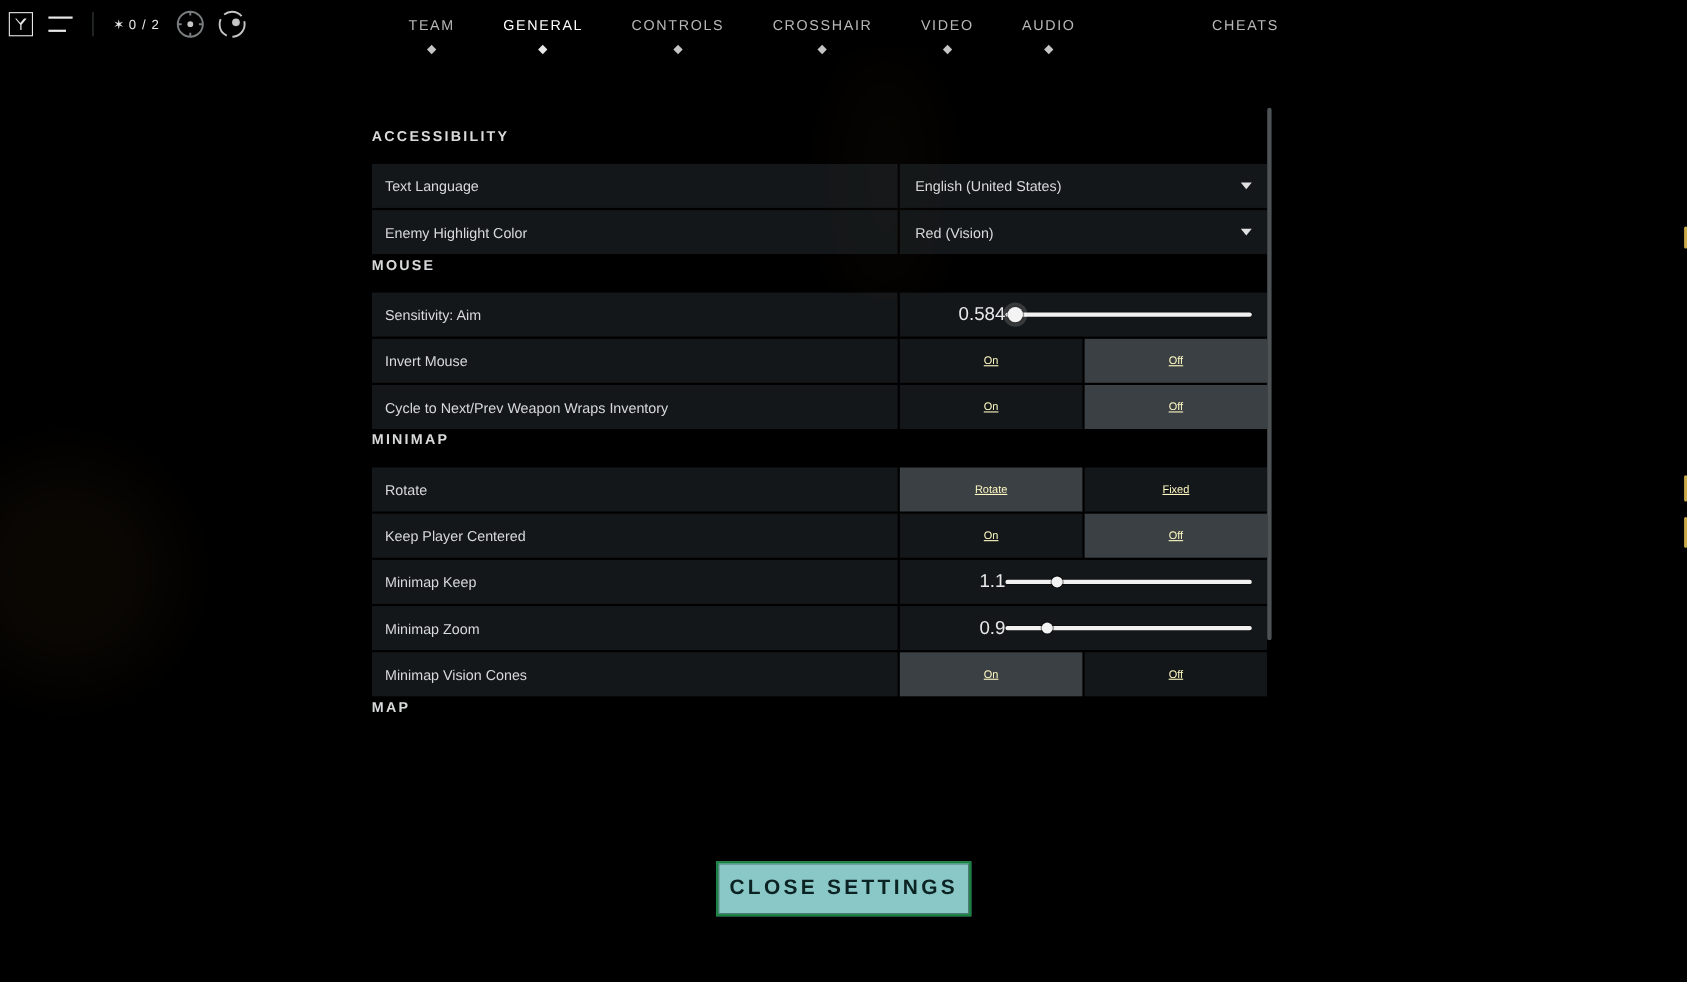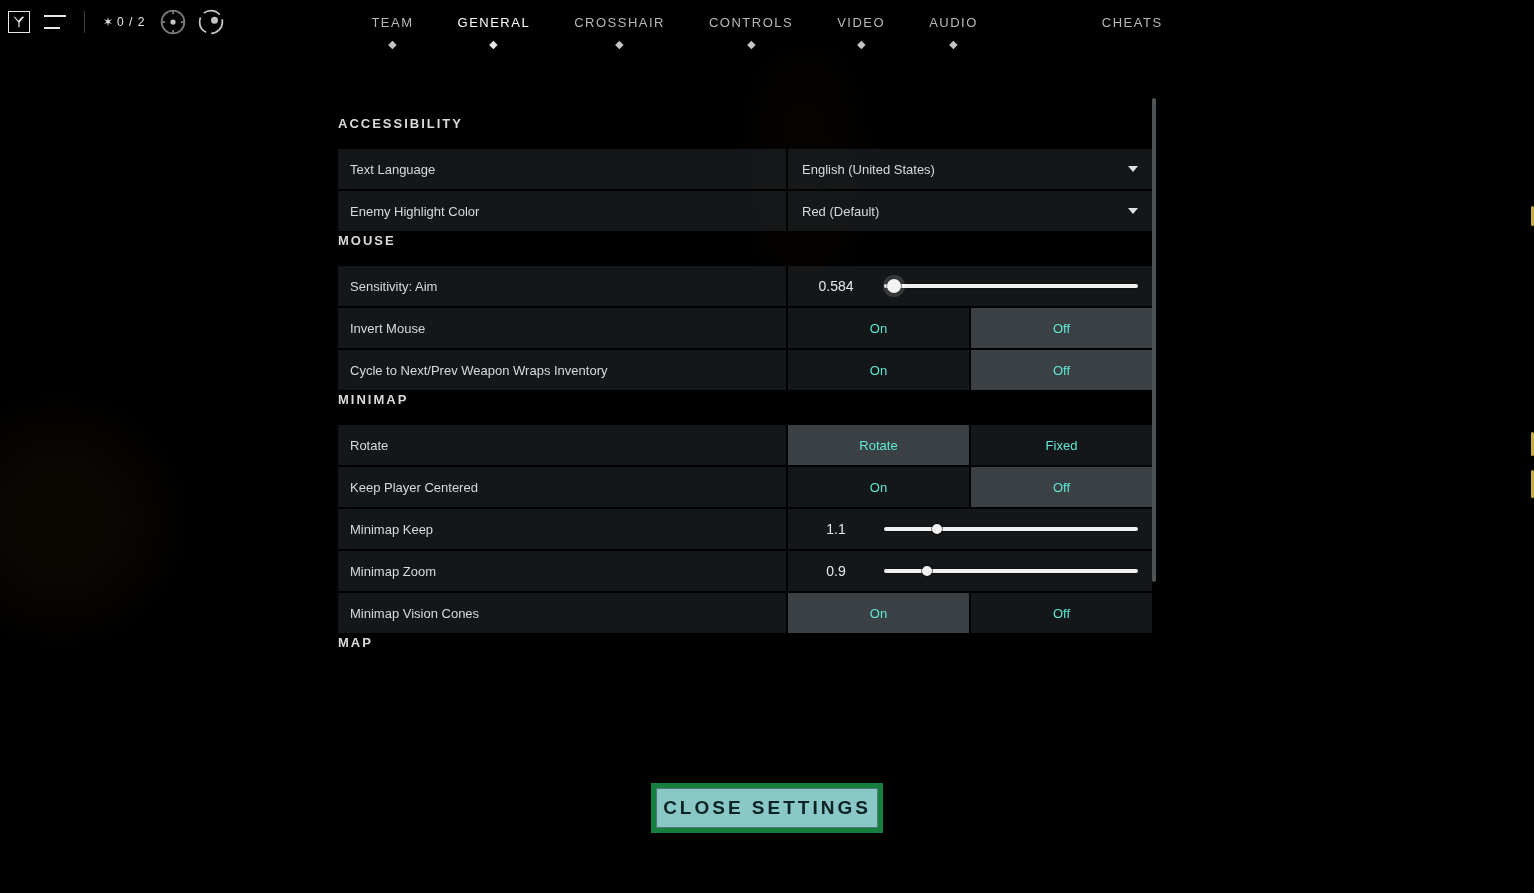--- a/index.html
+++ b/index.html
@@ -76,39 +76,39 @@
 
   .row{
     display:flex;height:40px;margin-bottom:2px;
   }
   .row .label{
     flex:1;background:rgba(30,35,38,.65);
     display:flex;align-items:center;padding:16px 12px;
     color:#d7d9da;font-size:13px;
   }
   .row .right{
-    width:364px;display:flex;align-items:center;margin-left:2px;
+    width:334px;display:flex;align-items:center;margin-left:2px;
   }
   
   .dropdown{
     width:100%;height:100%;
     background:rgba(30,35,38,.65);
     display:flex;align-items:center;justify-content:space-between;
     padding:0 14px;color:#d7d9da;font-size:13px;cursor:pointer;
   }
   .chev{width:0;height:0;border-left:5px solid transparent;border-right:5px solid transparent;border-top:6px solid #e0e0e0}
 
   
   .slider-cell{
     width:100%;height:100%;
     background:rgba(30,35,38,.65);
     display:flex;align-items:center;padding:0 14px 0 0;
   }
   .slider-val{
-    min-width:96px;text-align:center;font-size:14px;color:#e8e8e8;
+    min-width:96px;text-align:right;font-size:17px;color:#e8e8e8;
   }
   .slider-track-wrap{flex:1;position:relative;height:100%;display:flex;align-items:center}
   .slider-track{
     height:4px;width:100%;background:linear-gradient(#f1f1f1,#f1f1f1);
     border-radius:2px;position:relative;
     box-shadow:0 0 0 .5px rgba(0,0,0,.5);
   }
   .slider-thumb{
     position:absolute;width:10px;height:10px;border-radius:50%;background:#f3f3f3;
     top:50%;transform:translate(-50%,-50%);
@@ -116,31 +116,31 @@
   }
   .slider-thumb.big{
     width:14px;height:14px;
     box-shadow:0 0 0 4px rgba(255,255,255,.15),0 0 0 1px rgba(0,0,0,.5);
   }
 
   
   .toggle-pair{width:100%;height:100%;display:flex}
   .toggle-btn{
     flex:1;display:flex;align-items:center;justify-content:center;
-    font-size:13px;color:#5eead4;cursor:pointer;
-    background:rgba(30,35,38,.65);margin-left:2px;
+    font-size:10px;color:#fef9c3;cursor:pointer;
+    background:rgba(30,35,38,.65);margin-left:2px;text-decoration:underline;
   }
   .toggle-btn:first-child{margin-left:0}
   .toggle-btn.selected{background:#3b4044}
 
   
   .close-btn{
     position:absolute;left:50%;transform:translateX(-50%);
     bottom:60px;width:232px;height:50px;
-    background:#8ac7c7;border:5px solid #15803d;
+    background:#8ac7c7;border:2px solid #15803d;
     color:#0c2323;font-size:19px;letter-spacing:3px;font-weight:700;
     display:flex;align-items:center;justify-content:center;cursor:pointer;
     box-shadow:0 0 0 1px rgba(0,0,0,.4) inset, 0 2px 6px rgba(0,0,0,.5);
   }
 
   
   .edge-bar{position:absolute;right:0;background:#c9a94a;width:3px;border-radius:2px}
   .edge-bar.b1{top:206px;height:20px}
   .edge-bar.b2{top:432px;height:24px}
   .edge-bar.b3{top:470px;height:28px}
@@ -175,22 +175,22 @@
     <path d="M16 3v4M16 25v4M3 16h4M25 16h4" stroke="#8f9496" stroke-width="2"></path>
   </svg>
   <svg class="round-icon" viewBox="0 0 32 32">
     <circle cx="16" cy="16" r="13" fill="none" stroke="#e8e8e8" stroke-width="2" stroke-dasharray="20 6"></circle>
     <circle cx="20" cy="14" r="4" fill="#e8e8e8"></circle>
   </svg>
 
   <div class="tabs">
     <div class="tab has-dot">TEAM</div>
     <div class="tab has-dot active">GENERAL</div>
+    <div class="tab has-dot">CONTROLS</div>
     <div class="tab has-dot">CROSSHAIR</div>
-    <div class="tab has-dot">CONTROLS</div>
     <div class="tab has-dot">VIDEO</div>
     <div class="tab has-dot">AUDIO</div>
     <div class="tab cheats">CHEATS</div>
   </div>
 </div>
 
 <div class="content">
 
   <div class="section-title first">ACCESSIBILITY</div>
 
@@ -201,21 +201,21 @@
         <span>English (United States)</span>
         <span class="chev"></span>
       </div>
     </div>
   </div>
 
   <div class="row">
     <div class="label">Enemy Highlight Color</div>
     <div class="right">
       <div class="dropdown">
-        <span>Red (Default)</span>
+        <span>Red (Vision)</span>
         <span class="chev"></span>
       </div>
     </div>
   </div>
 
   <div class="section-title later">MOUSE</div>
 
   <div class="row">
     <div class="label">Sensitivity: Aim</div>
     <div class="right">

